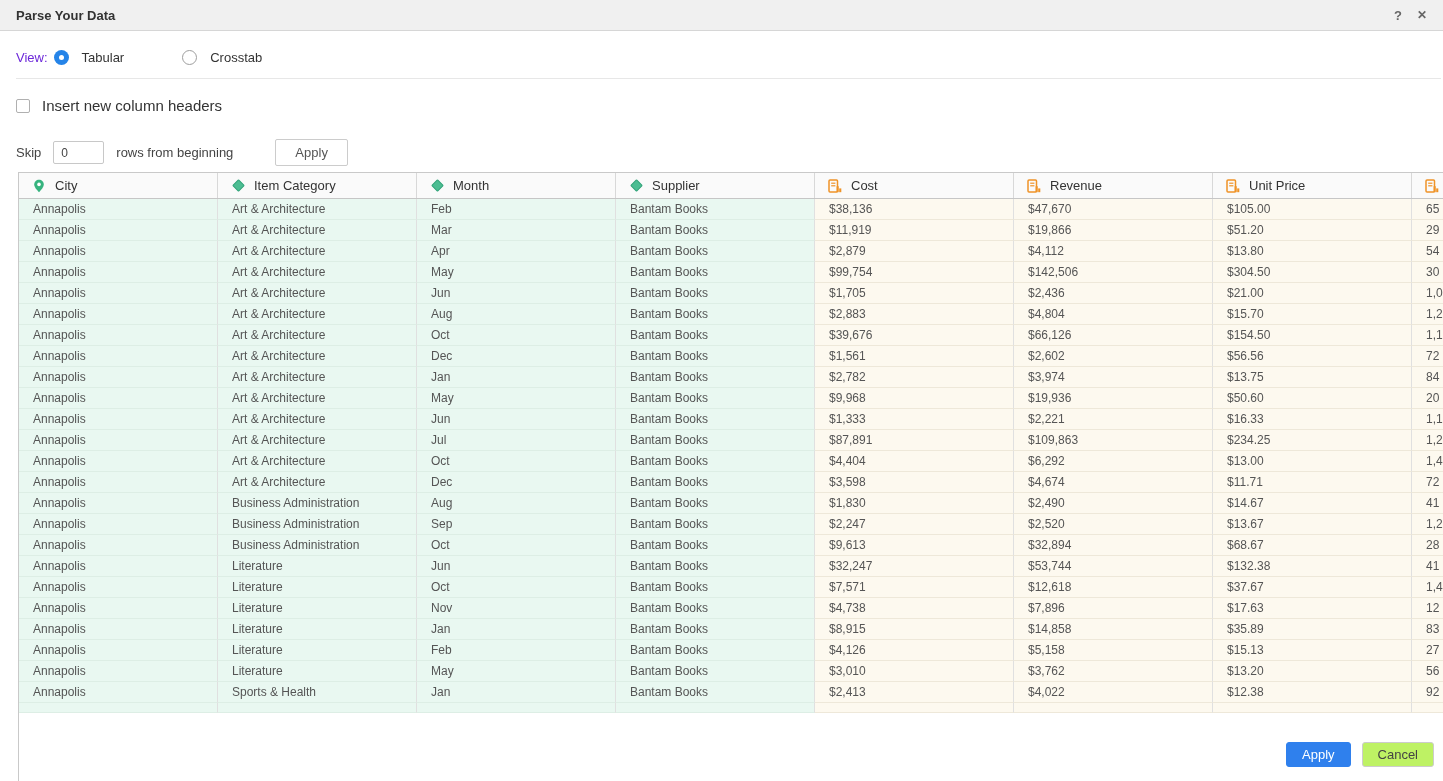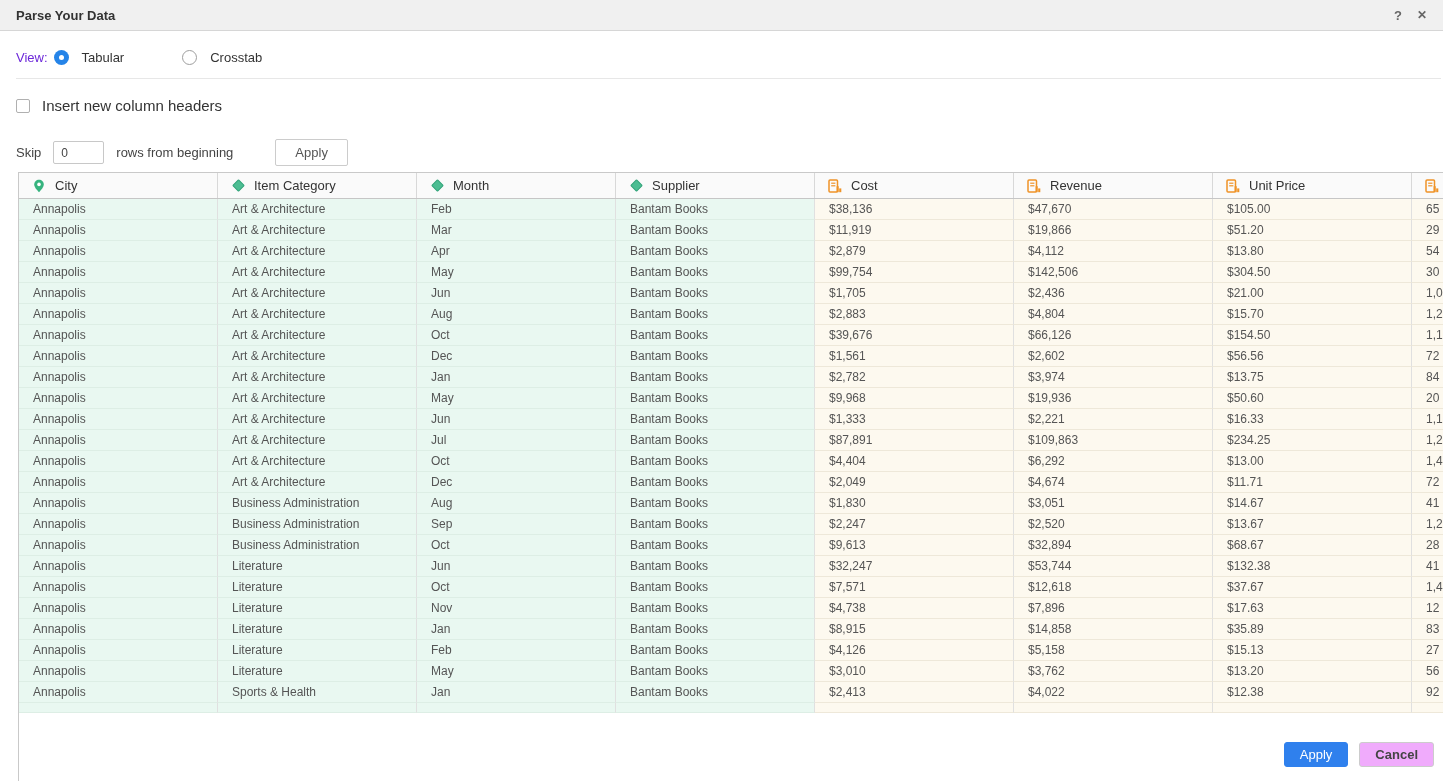--- a/index.html
+++ b/index.html
@@ -54,21 +54,21 @@
   .tr.partial { height:10px; overflow:hidden; }
   .td { width:199px; flex:0 0 199px; display:flex; align-items:center; padding-left:14px; font-size:12px; color:#555;
         border-right:1px solid #e0e0e0; border-bottom:1px solid #e2e2e2; overflow:hidden; white-space:nowrap; }
   .td.txt { background:#e9f8f1; border-bottom-color:#ddeee5; }
   .td.num { background:#fdf9ef; border-bottom-color:#eee8d9; }
 
   
   .footer { position:absolute; top:742px; right:9px; display:flex; gap:11px; }
   .btn { height:25px; padding:0 15px; border-radius:3px; font-family:"Liberation Sans",sans-serif; font-size:13px; cursor:pointer; }
   .btn.primary { background:#2f80ed; border:1px solid #2f80ed; color:#fff; }
-  .btn.secondary { background:#f0abfc; border:1px solid #ccc; color:#444;font-weight:bold; }
+  .btn.secondary { background:#bef264; border:1px solid #ccc; color:#444; }
 </style>
 </head>
 <body>
 
 <div class="dialog">
 
   <div class="titlebar">
     <span class="title">Parse Your Data</span>
     <span class="tb-icons">
       <span class="tb-ic">?</span>
@@ -312,32 +312,32 @@
             <div class="td num">$4,404</div>
             <div class="td num">$6,292</div>
             <div class="td num">$13.00</div>
             <div class="td num">1,4</div>
           </div>
           <div class="tr">
             <div class="td txt">Annapolis</div>
             <div class="td txt">Art &amp; Architecture</div>
             <div class="td txt">Dec</div>
             <div class="td txt">Bantam Books</div>
-            <div class="td num">$2,049</div>
+            <div class="td num">$3,598</div>
             <div class="td num">$4,674</div>
             <div class="td num">$11.71</div>
             <div class="td num">72</div>
           </div>
           <div class="tr">
             <div class="td txt">Annapolis</div>
             <div class="td txt">Business Administration</div>
             <div class="td txt">Aug</div>
             <div class="td txt">Bantam Books</div>
             <div class="td num">$1,830</div>
-            <div class="td num">$3,051</div>
+            <div class="td num">$2,490</div>
             <div class="td num">$14.67</div>
             <div class="td num">41</div>
           </div>
           <div class="tr">
             <div class="td txt">Annapolis</div>
             <div class="td txt">Business Administration</div>
             <div class="td txt">Sep</div>
             <div class="td txt">Bantam Books</div>
             <div class="td num">$2,247</div>
             <div class="td num">$2,520</div>

